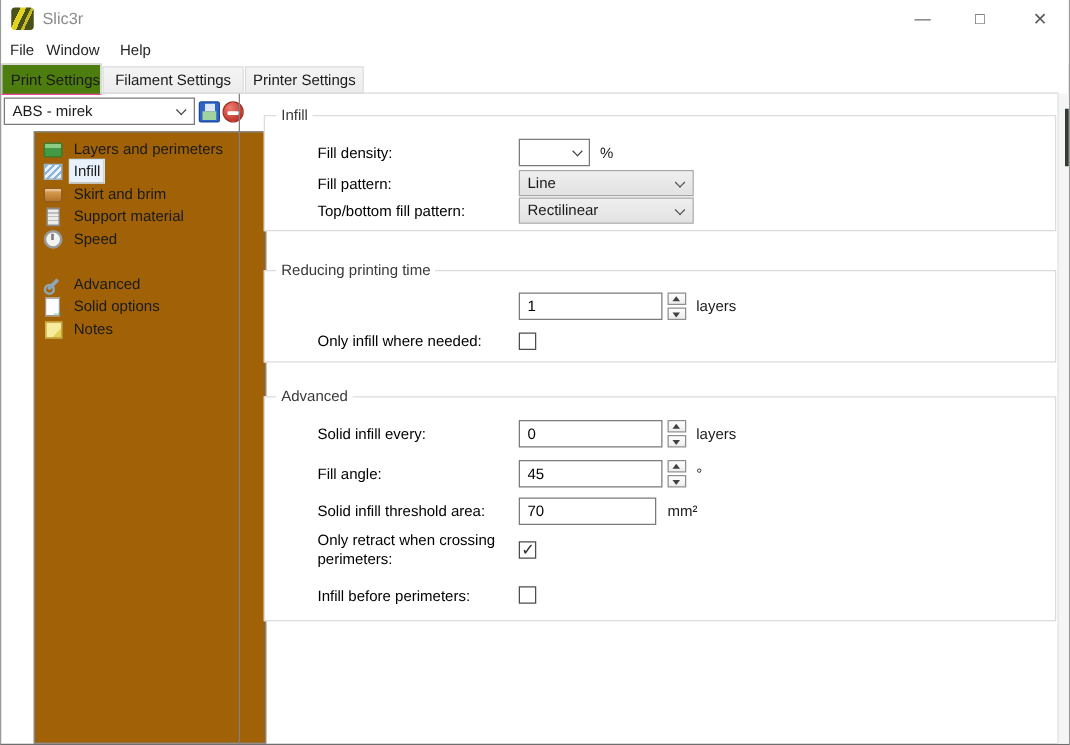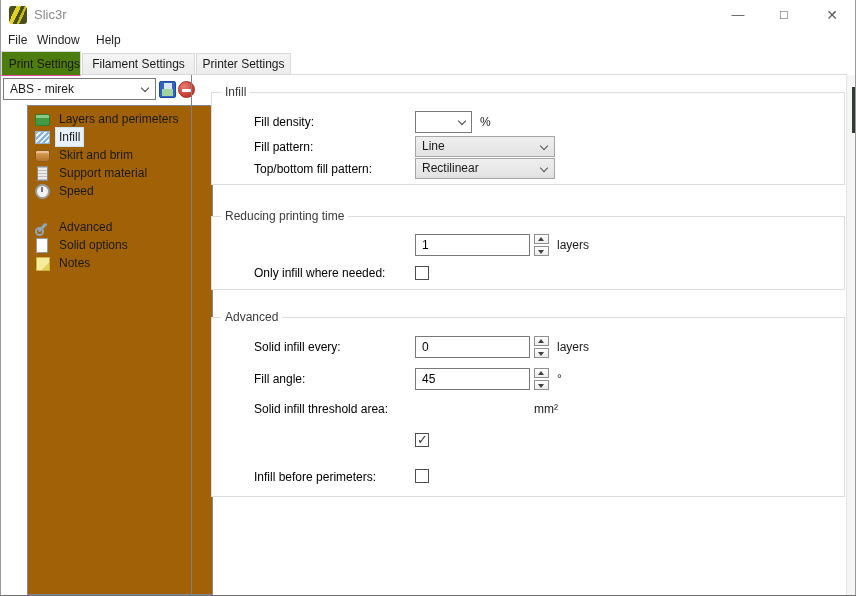--- a/index.html
+++ b/index.html
@@ -226,23 +226,25 @@
       <span class="lbl">Fill angle:</span>
       <input class="txt" value="45" style="">
       <span class="spin">
         <span class="sb up"></span>
         <span class="sb dn"></span>
       </span>
       <span class="unit" style="left:345px">°</span>
     </div>
     <div class="row" style="top:80px">
       <span class="lbl">Solid infill threshold area:</span>
+      <input class="txt" style="width: 110px;" value="70">
       <span class="unit" style="left:322px">mm²</span>
     </div>
     <div class="row" style="top:110px;height:32px">
+      <span class="lbl multi">Only retract when crossing perimeters:</span>
       <span class="cb on" style="top:5px"></span>
     </div>
     <div class="row" style="top:148px">
       <span class="lbl">Infill before perimeters:</span>
       <span class="cb" style="top:3px"></span>
     </div>
   </div>
 
   <div class="sbar">
     <div class="sbar-thumb"></div>

